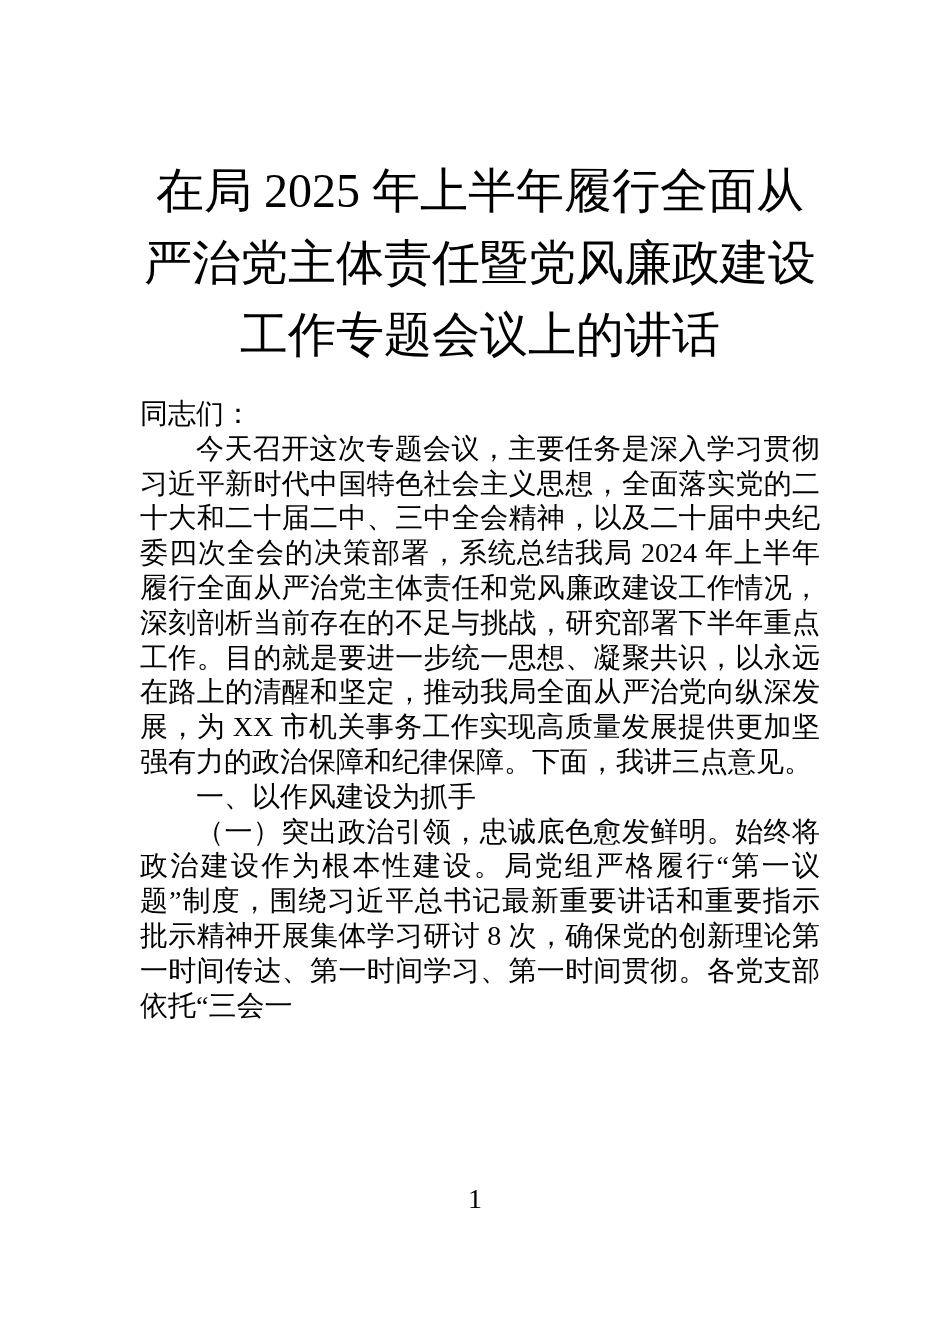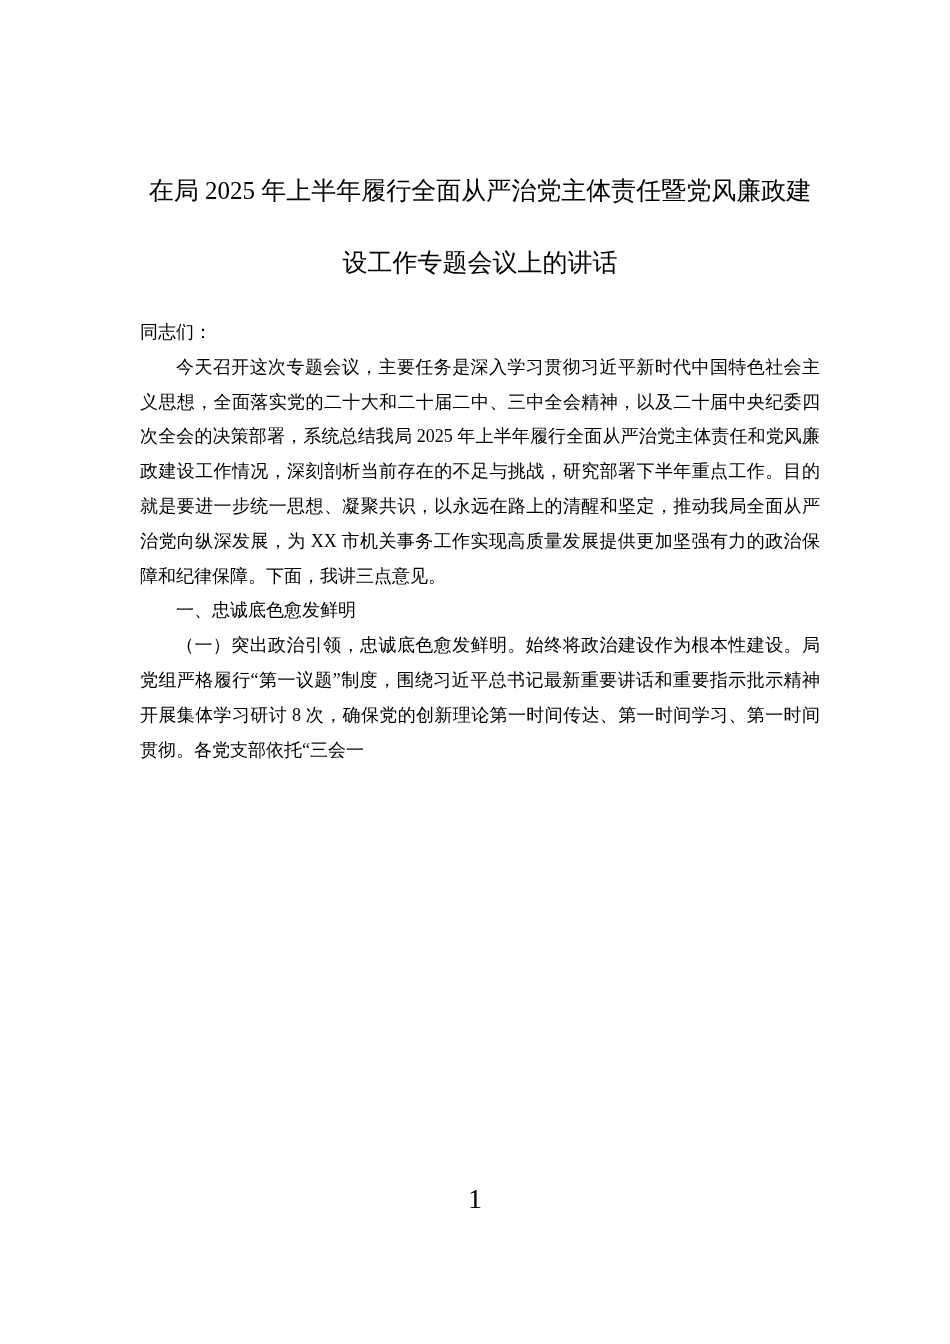--- a/index.html
+++ b/index.html
@@ -14,29 +14,29 @@
     background: #ffffff;
     color: #000000;
     box-sizing: border-box;
     padding: 155px 130px 0 140px;
     overflow: hidden;
     
     font-family: "Liberation Serif", sans-serif;
   }
   .doc-title {
     margin: 0;
-    font-size: 25px;
+    font-size: 48px;
     line-height: 72px;
     font-weight: normal;
     text-align: center;
     letter-spacing: 0;
   }
   .doc-body {
-    margin-top: 16px;
-    font-size: 18px;
+    margin-top: 26px;
+    font-size: 28px;
     line-height: 34.8px;
     text-align: justify;
     height: 766px;
     overflow: hidden;
   }
   .doc-body p {
     margin: 0;
     padding: 0;
   }
   .doc-body p.indent {
@@ -54,19 +54,19 @@
   }
 </style>
 </head>
 <body>
 
 <div class="page">
   <h1 class="doc-title">在局 2025 年上半年履行全面从严治党主体责任暨党风廉政建设工作专题会议上的讲话</h1>
 
   <div class="doc-body">
       <p>同志们：</p>
-      <p class="indent">今天召开这次专题会议，主要任务是深入学习贯彻习近平新时代中国特色社会主义思想，全面落实党的二十大和二十届二中、三中全会精神，以及二十届中央纪委四次全会的决策部署，系统总结我局 2025 年上半年履行全面从严治党主体责任和党风廉政建设工作情况，深刻剖析当前存在的不足与挑战，研究部署下半年重点工作。目的就是要进一步统一思想、凝聚共识，以永远在路上的清醒和坚定，推动我局全面从严治党向纵深发展，为 XX 市机关事务工作实现高质量发展提供更加坚强有力的政治保障和纪律保障。下面，我讲三点意见。</p>
-      <p class="indent">一、忠诚底色愈发鲜明</p>
+      <p class="indent">今天召开这次专题会议，主要任务是深入学习贯彻习近平新时代中国特色社会主义思想，全面落实党的二十大和二十届二中、三中全会精神，以及二十届中央纪委四次全会的决策部署，系统总结我局 2024 年上半年履行全面从严治党主体责任和党风廉政建设工作情况，深刻剖析当前存在的不足与挑战，研究部署下半年重点工作。目的就是要进一步统一思想、凝聚共识，以永远在路上的清醒和坚定，推动我局全面从严治党向纵深发展，为 XX 市机关事务工作实现高质量发展提供更加坚强有力的政治保障和纪律保障。下面，我讲三点意见。</p>
+      <p class="indent">一、以作风建设为抓手</p>
       <p class="indent">（一）突出政治引领，忠诚底色愈发鲜明。始终将政治建设作为根本性建设。局党组严格履行“第一议题”制度，围绕习近平总书记最新重要讲话和重要指示批示精神开展集体学习研讨 8 次，确保党的创新理论第一时间传达、第一时间学习、第一时间贯彻。各党支部依托“三会一</p>
     </div>
 
   <div class="page-number">1</div>
 </div>
 
 </body></html>

